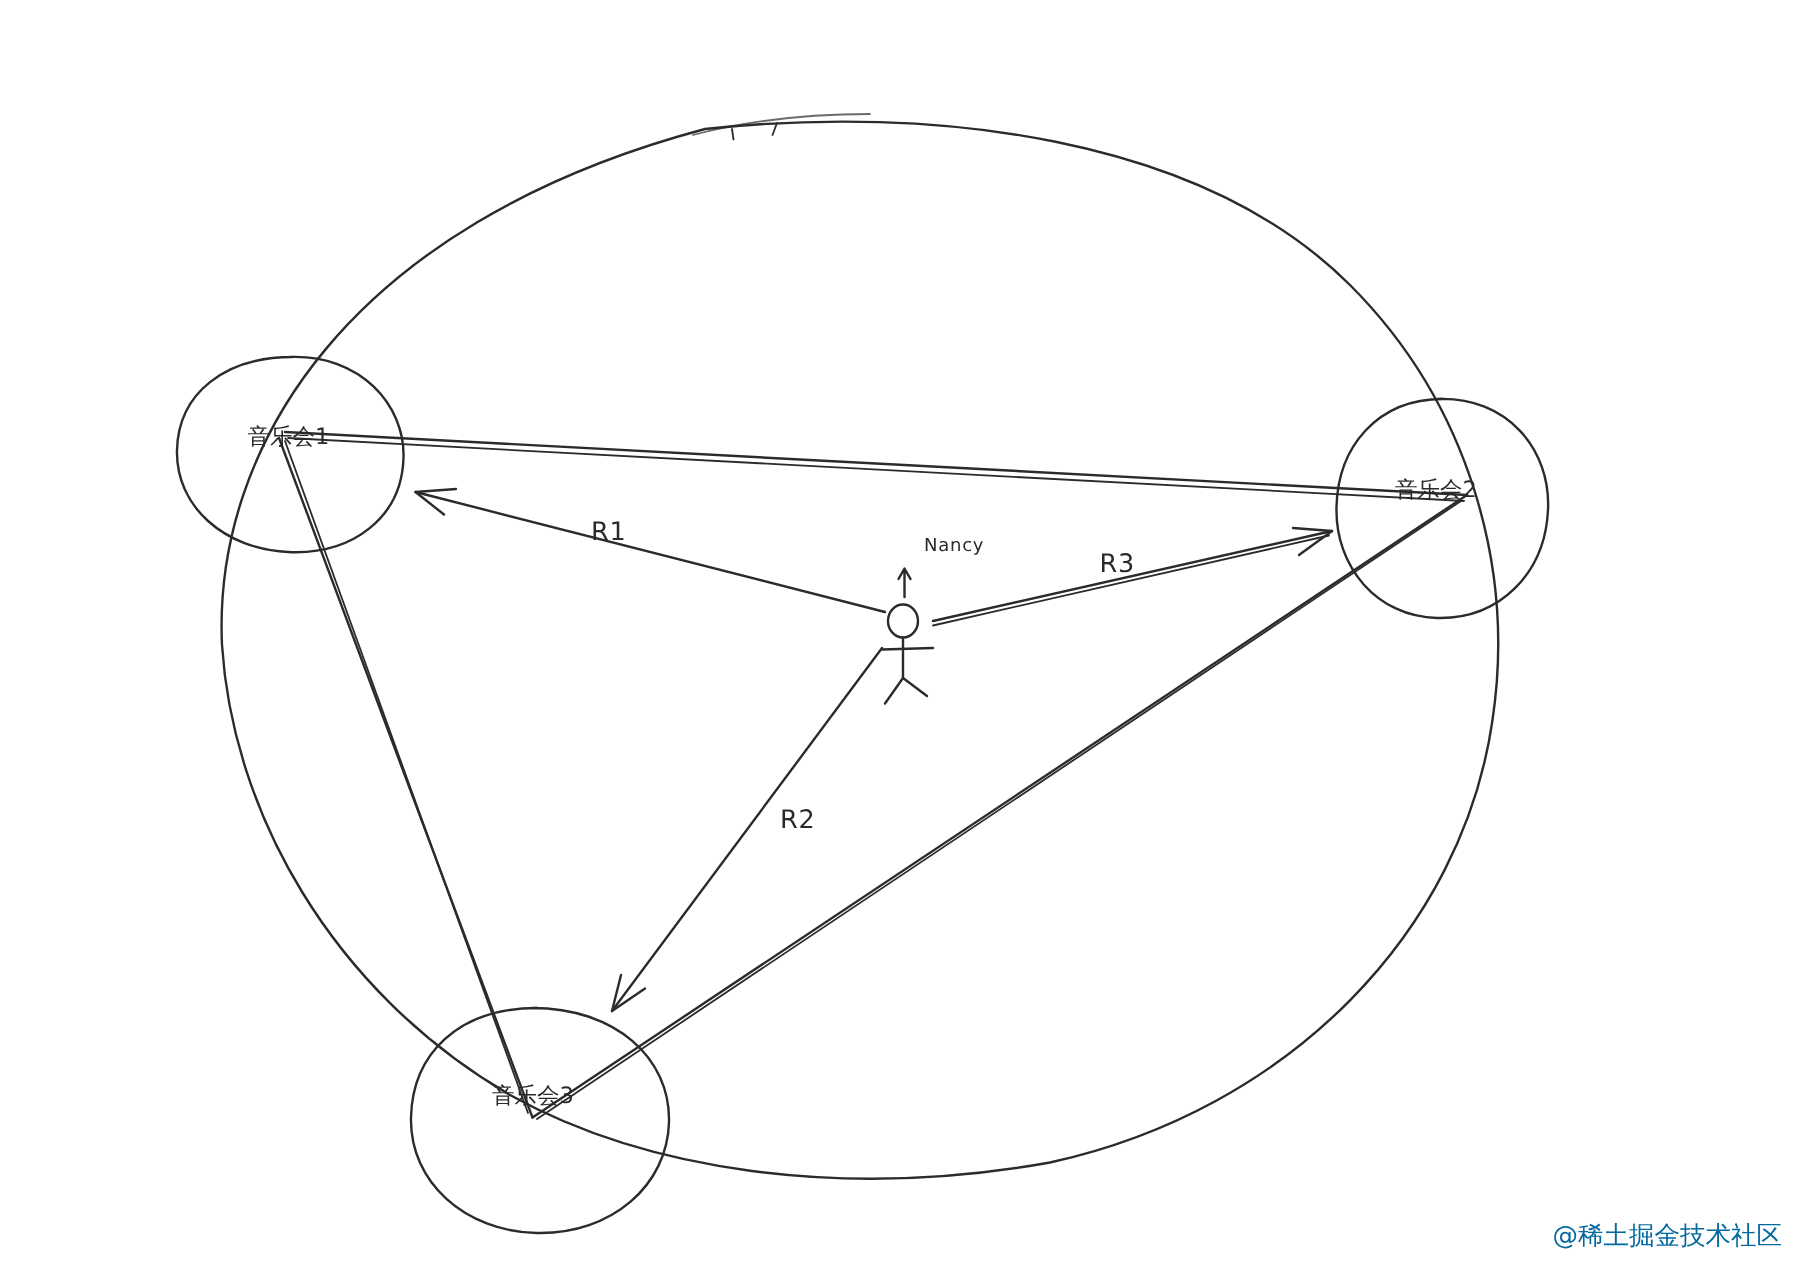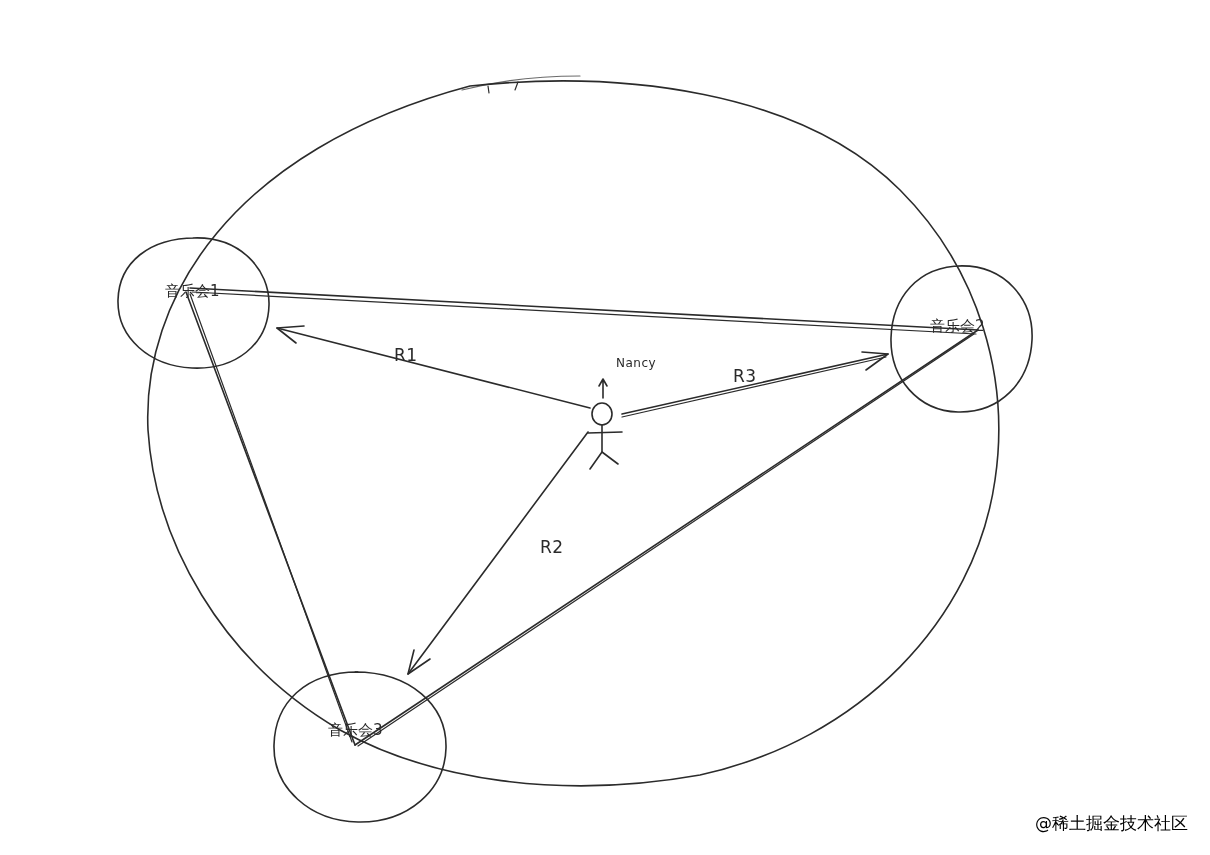--- a/index.html
+++ b/index.html
@@ -3,21 +3,21 @@
   <meta charset="utf-8">
   <style>
     html, body { margin: 0; padding: 0; background: #ffffff; }
     body { width: 1210px; height: 855px; position: relative; overflow: hidden; }
     #canvas { position: absolute; left: 0; top: 0; width: 1210px; height: 855px; }
     svg { display: block; }
     .stroke { fill: none; stroke: #2b2b2b; stroke-width: 1.6; stroke-linecap: round; stroke-linejoin: round; }
     .stroke-thin { fill: none; stroke: #2b2b2b; stroke-width: 1.2; stroke-linecap: round; }
     .label-cn { position: absolute; font-family: "DejaVu Sans", sans-serif; font-size: 15px; color: #2a2a2a; white-space: nowrap; }
     .label-hand { position: absolute; font-family: "DejaVu Sans", sans-serif; font-size: 17px; color: #2a2a2a; white-space: nowrap; letter-spacing: 0.5px; }
-    .watermark { position: absolute; right: 22px; bottom: 20px; font-family: "DejaVu Sans", sans-serif; font-size: 17px; color: #000000; white-space: nowrap; margin-top: 24px; }
+    .watermark { position: absolute; right: 22px; bottom: 20px; font-family: "DejaVu Sans", sans-serif; font-size: 17px; color: #0369a1; white-space: nowrap; margin-top: 24px; }
   </style>
 </head>
 <body>
 
 <div id="canvas">
   <svg width="1210" height="855" viewBox="0 0 1210 855">
 
     <g>
       <path class="stroke" d="M 470 86 C 620 70, 800 90, 900 190 C 980 270, 1010 380, 995 480 C 975 620, 860 740, 700 775 C 560 800, 430 780, 340 730 C 220 660, 155 540, 148 430 C 142 300, 230 150, 470 86 Z"></path>
       <path class="stroke-thin" d="M 462 90 C 500 80, 540 76, 580 76" opacity="0.7"></path>
@@ -67,17 +67,17 @@
     </g>
   </svg>
 
   <div class="label-cn" style="left:165px; top:282px;">音乐会1</div>
   <div class="label-cn" style="left:930px; top:317px;">音乐会2</div>
   <div class="label-cn" style="left:328px; top:721px;">音乐会3</div>
 
   <div class="label-hand" style="left:584px; top:356px; font-size:12px;margin-left:32px;">Nancy</div>
 
   <div class="label-hand" style="left:394px; top:345px;">R1</div>
-  <div class="label-hand" style="left:540px; top:537px;">R2</div>
+  <div class="label-hand" style="left:520px; top:537px;">R2</div>
   <div class="label-hand" style="left:733px; top:366px;">R3</div>
 
   <div class="watermark">@稀土掘金技术社区</div>
 </div>
 
 </body></html>

